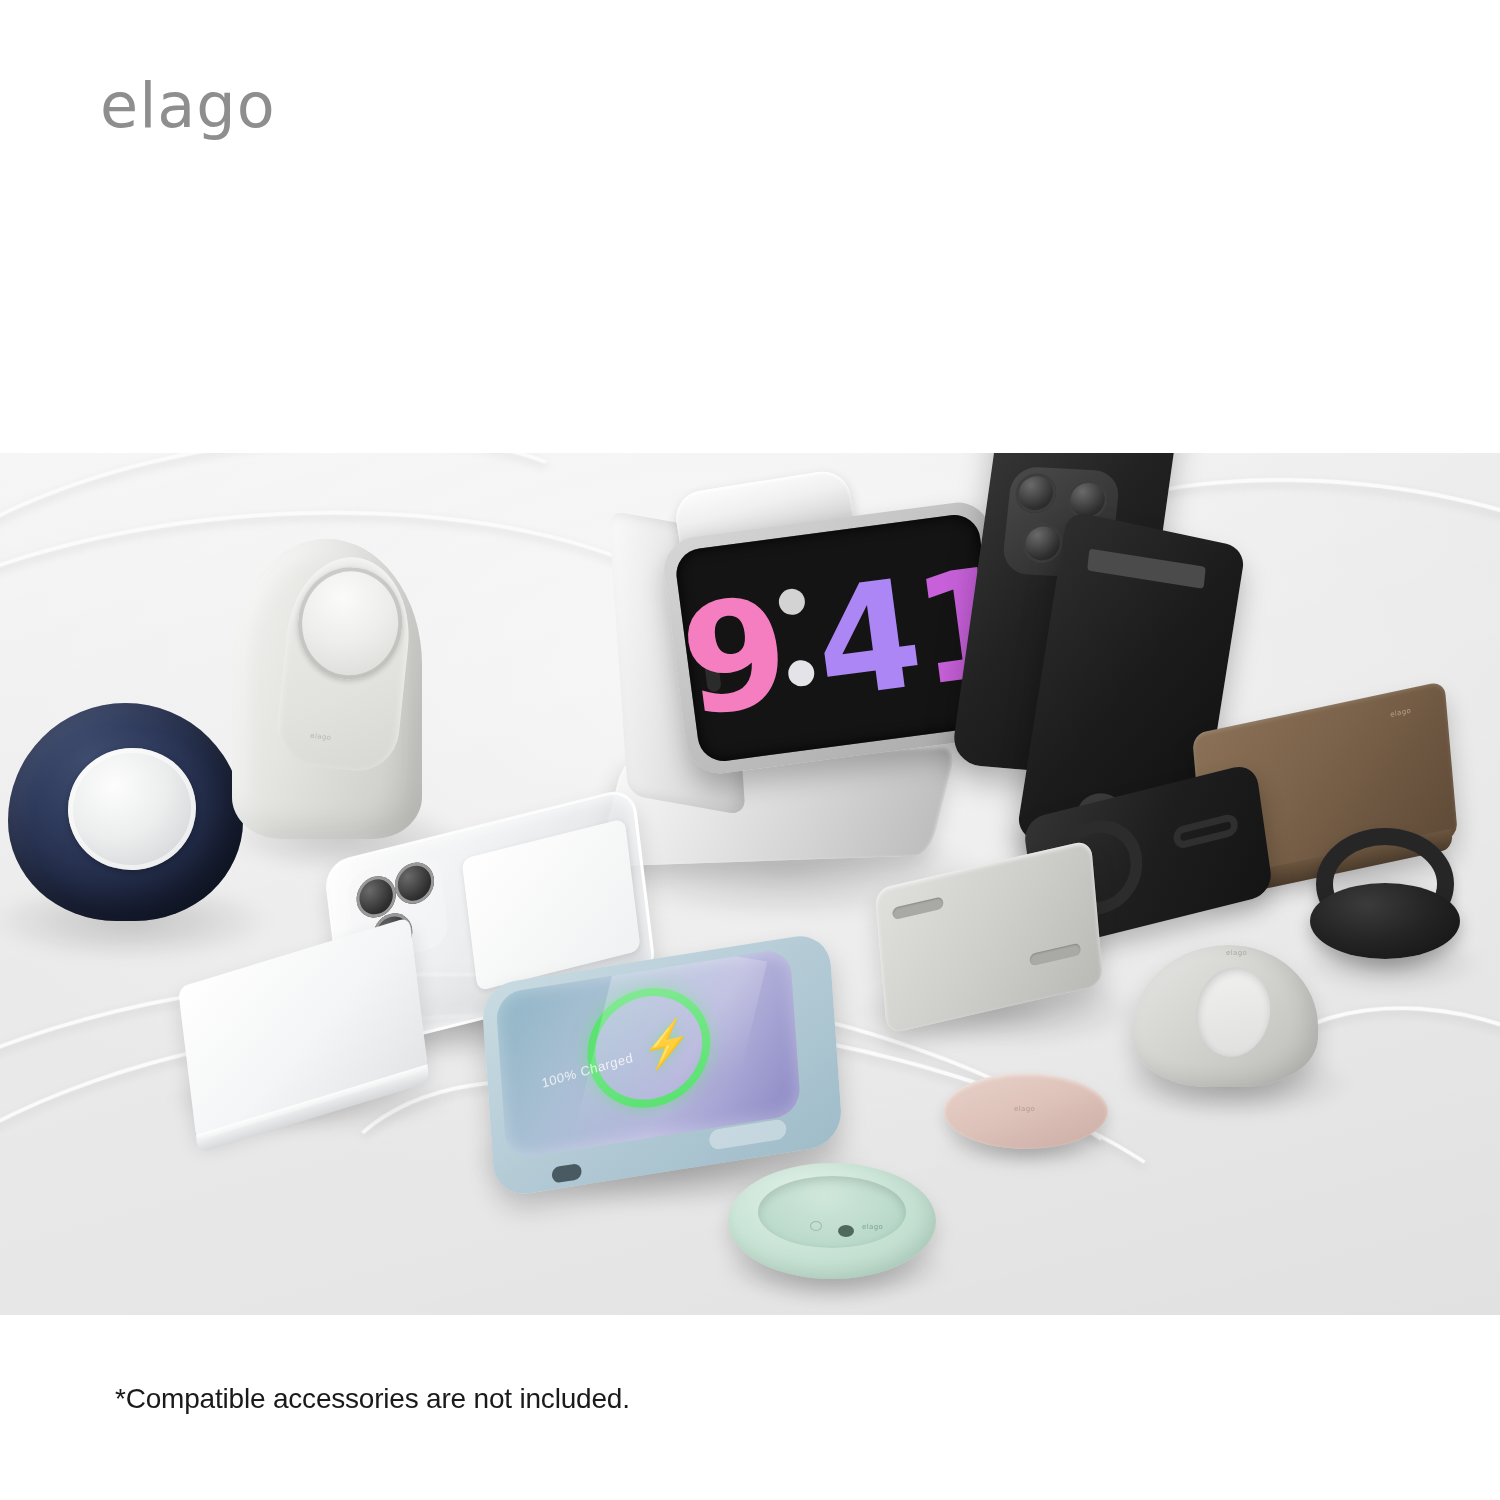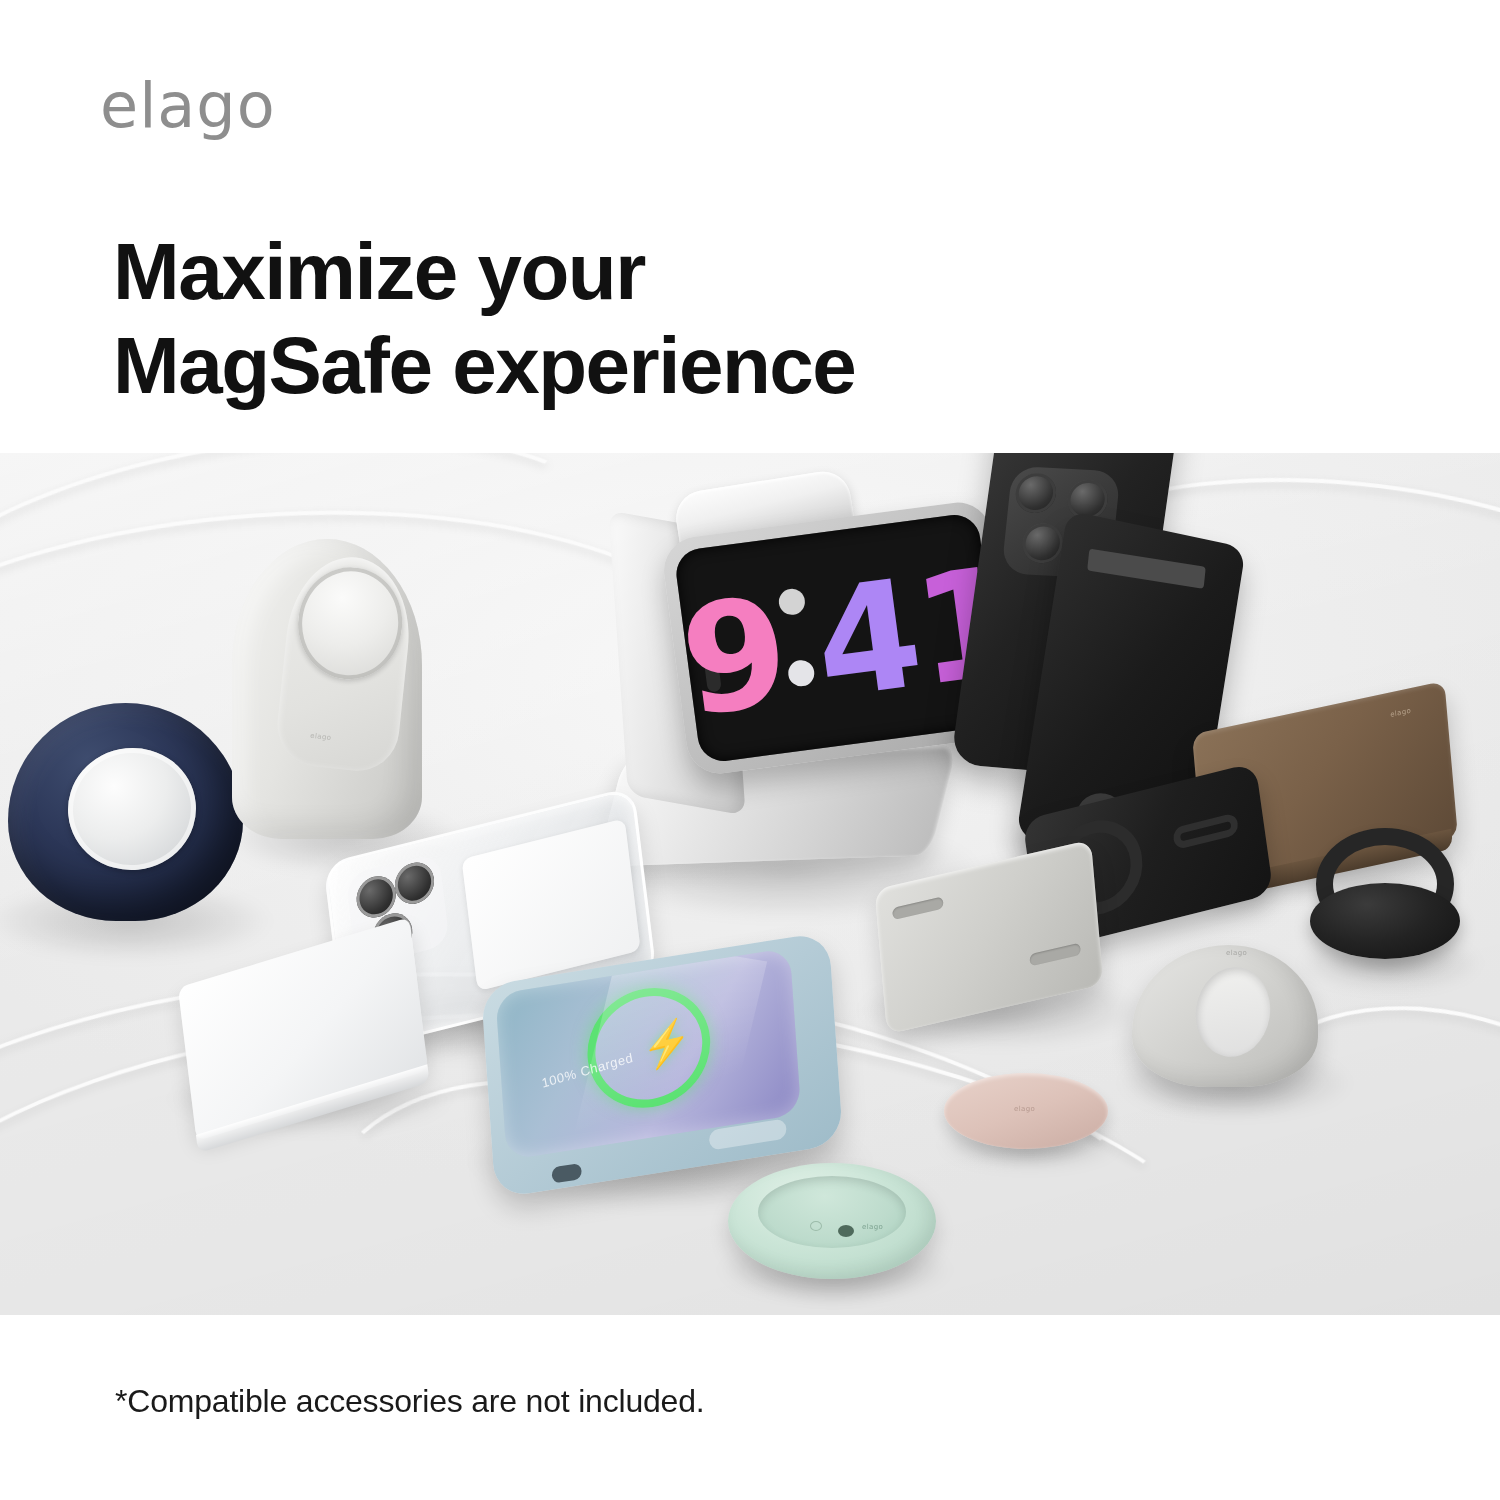--- a/index.html
+++ b/index.html
@@ -396,30 +396,28 @@
     position:absolute; left:944px; top:620px; width:164px; height:76px;
     border-radius:50%;
     background:linear-gradient(160deg, #e8d2ca 0%, #ddc2b9 50%, #caaca3 100%);
     box-shadow:0 8px 14px rgba(0,0,0,.14), inset 0 2px 4px rgba(255,255,255,.5);
   }
 
   
   #footer { position:absolute; left:0; top:1315px; width:1500px; height:185px; background:#ffffff; }
   #footnote {
     position:absolute; left:115px; top:68px;
-    font-size:32px; color:#1a1a1a; letter-spacing:-.2px;
+    font-size:28px; color:#1a1a1a; letter-spacing:-.2px;
   }
 </style>
 </head>
 <body>
 
 <div id="header">
   <div id="brand-logo">elago</div>
-  <div id="headline">Maximize your
-MagSafe experience</div>
 </div>
 
 <div id="photo">
 
   <div id="plane-light" class="surf-shade"></div>
 
   <div class="cable" id="cable-top-left">
       <i></i>
     </div>
   <div class="cable" id="cable-mid-left">

